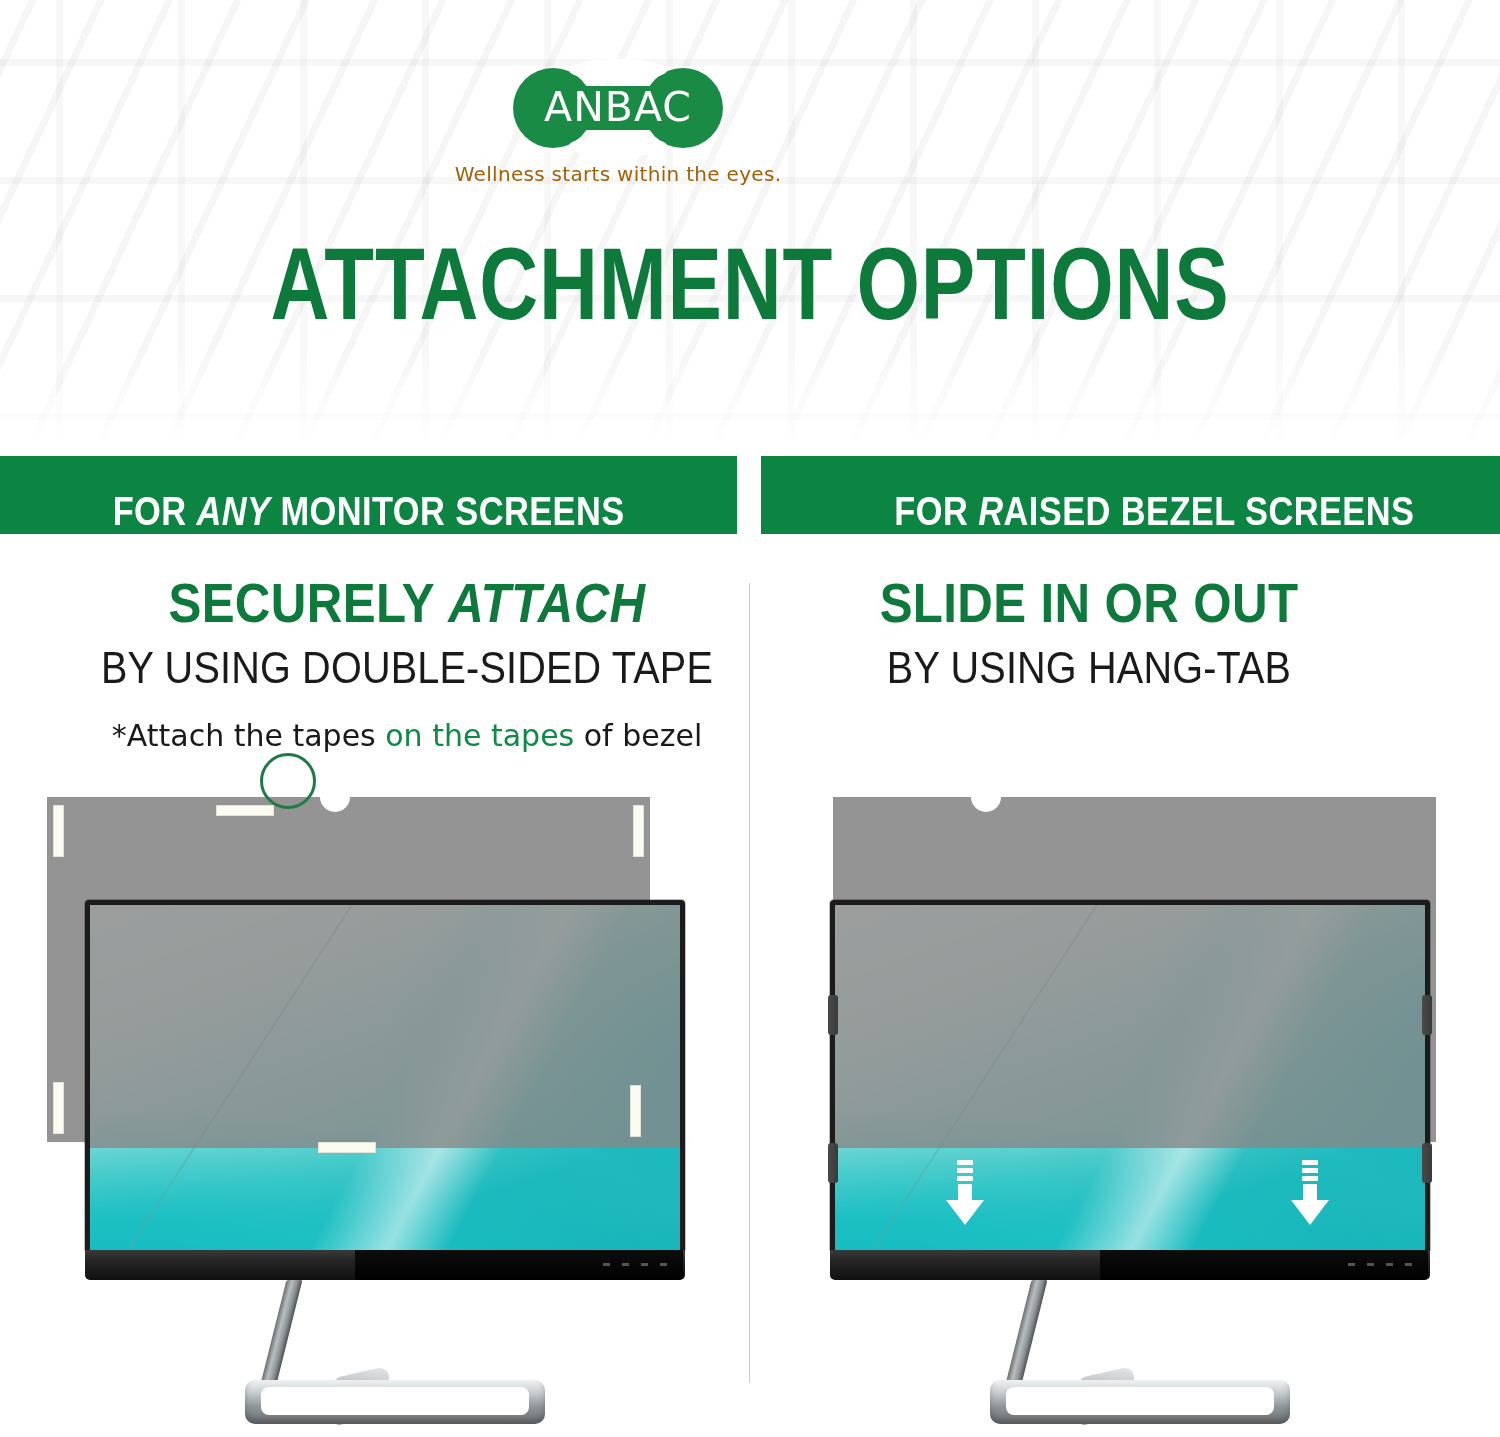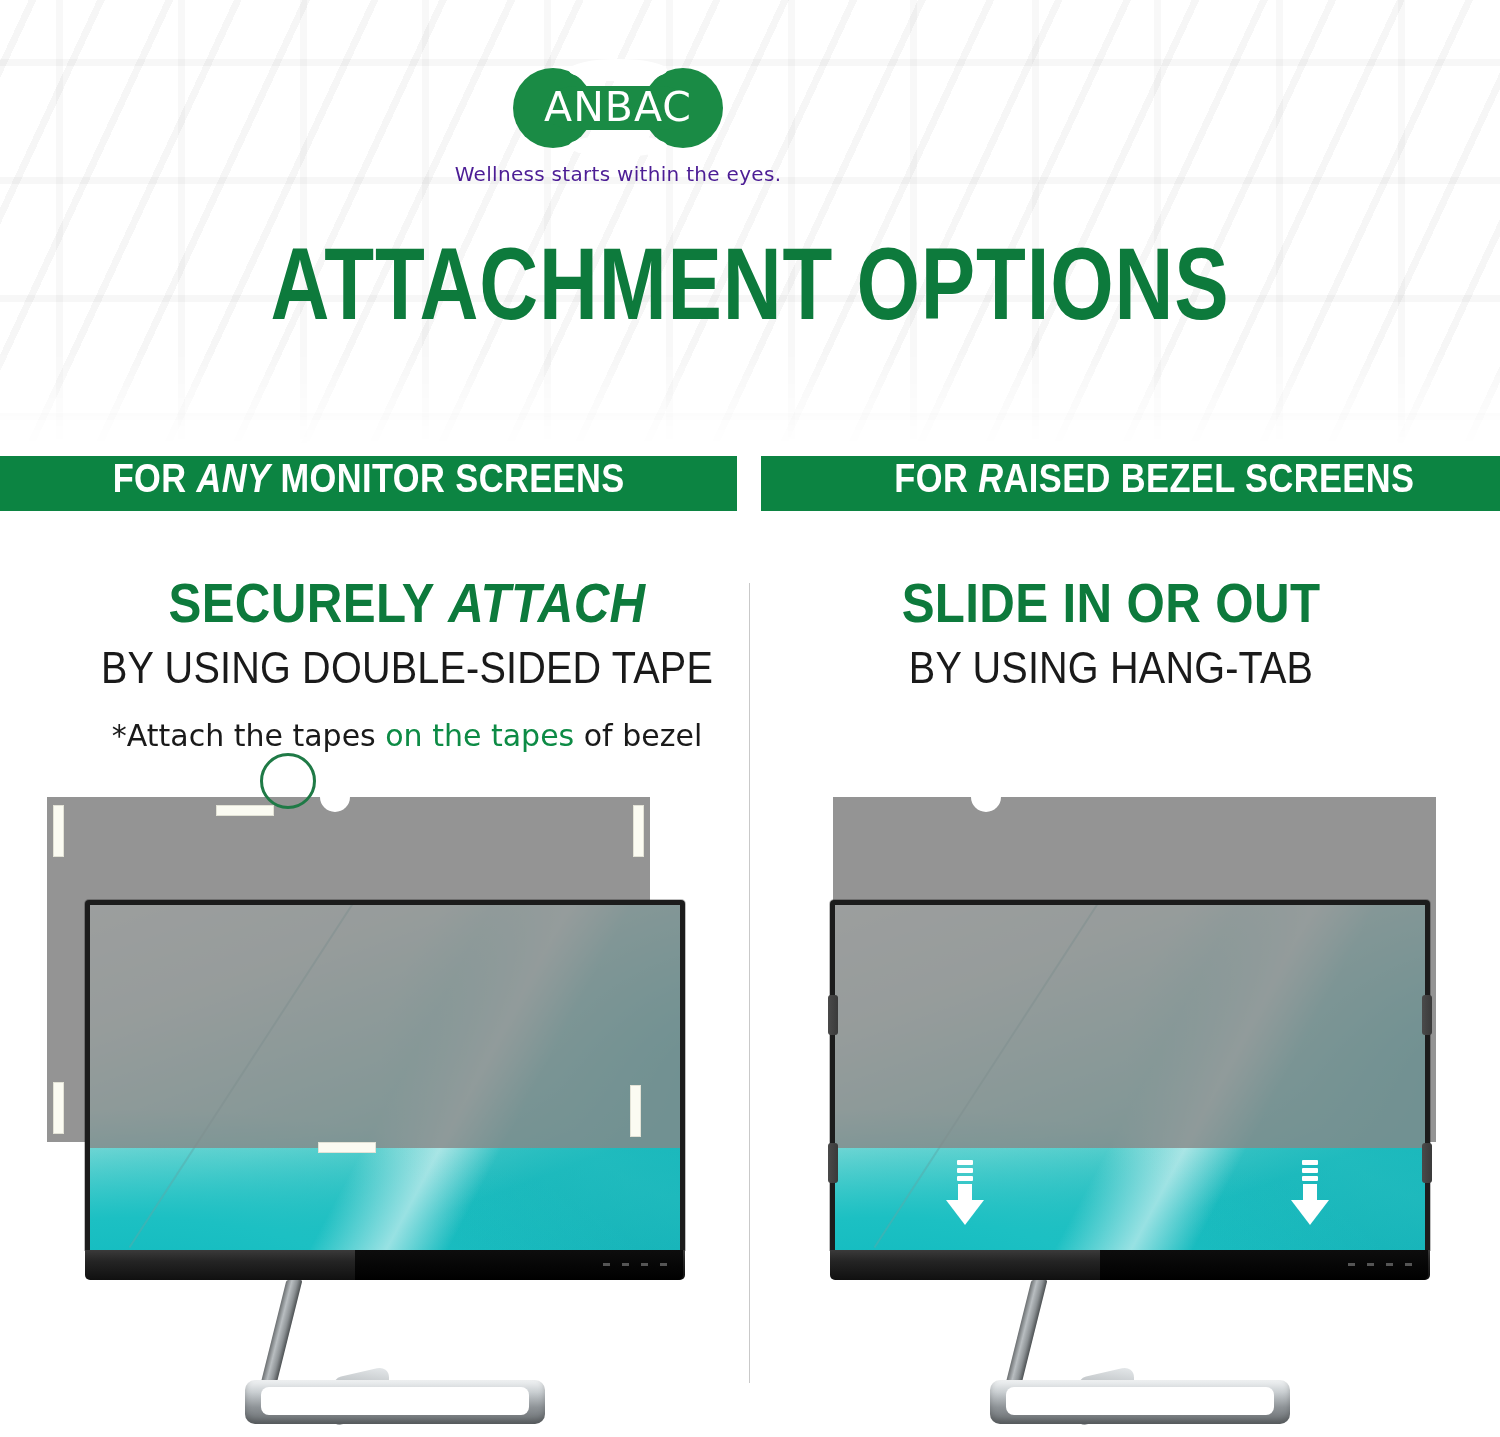--- a/index.html
+++ b/index.html
@@ -45,57 +45,57 @@
   }
   #logo-mark .pinch-top{ top:-9px; }
   #logo-mark .pinch-bot{ bottom:-9px; }
   #logo-wordmark{
     position:absolute; left:0; top:19px; width:210px; text-align:center;
     font-size:41px; line-height:41px; font-weight:400; color:#ffffff;
     letter-spacing:1px; font-family:"DejaVu Sans", sans-serif;
     z-index:4;
   }
   #logo-tagline{
-    margin-top:10px; font-size:20px; color:#4c1d95; letter-spacing:0.3px;
+    margin-top:10px; font-size:20px; color:#a16207; letter-spacing:0.3px;
     font-family:"DejaVu Sans", sans-serif;
   }
 
   
   #main-title{
     position:absolute; left:0; top:233px; width:1500px; text-align:center;
     color:#0d7a3c; font-size:102px; line-height:102px; font-weight:bold;
     letter-spacing:1px;
     transform:scaleX(0.80); transform-origin:center top;
     font-family:"Liberation Sans Narrow","Liberation Sans", sans-serif;
   }
 
   
   .hdr-bar{
-    position:absolute; top:456px; height:55px; background:#0c8442;
-    display:flex; align-items:flex-start; justify-content:center;
+    position:absolute; top:456px; height:78px; background:#0c8442;
+    display:flex; align-items:flex-end; justify-content:center;
   }
   #hdr-bar-left{ left:0; width:737px; }
   #hdr-bar-right{ left:761px; width:739px;padding-left:48px; }
   .hdr-text{
     color:#ffffff; font-size:40px; font-weight:bold; letter-spacing:0.5px;
     transform:scaleX(0.86); white-space:nowrap;
     font-family:"Liberation Sans Narrow","Liberation Sans", sans-serif;
   }
   .hdr-text .ital{ font-style:italic; }
 
   
   #column-divider{
     position:absolute; left:749px; top:583px; width:1px; height:800px;
     background:#c9c9c9;
   }
 
   
   .column{ position:absolute; top:573px; width:750px; }
   #column-left{ left:0;margin-left:32px; }
-  #column-right{ left:736px; }
+  #column-right{ left:714px; }
 
   .col-h1{
     text-align:center; font-size:56px; line-height:60px; font-weight:bold;
     color:#0d7a3c; letter-spacing:0.4px;
     transform:scaleX(0.88);
     font-family:"Liberation Sans Narrow","Liberation Sans", sans-serif;
   }
   .col-h1 .ital{ font-style:italic; }
   .col-h2{
     margin-top:10px; text-align:center; font-size:44px; line-height:50px;

